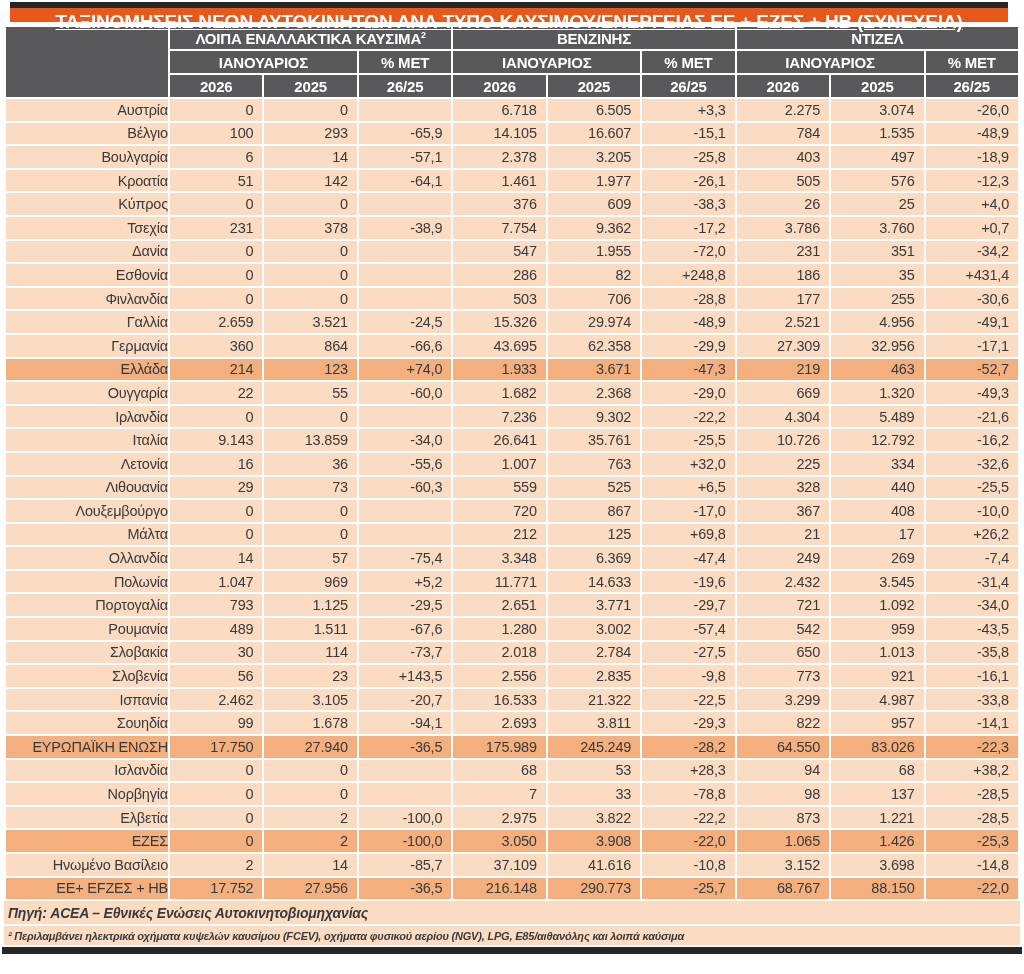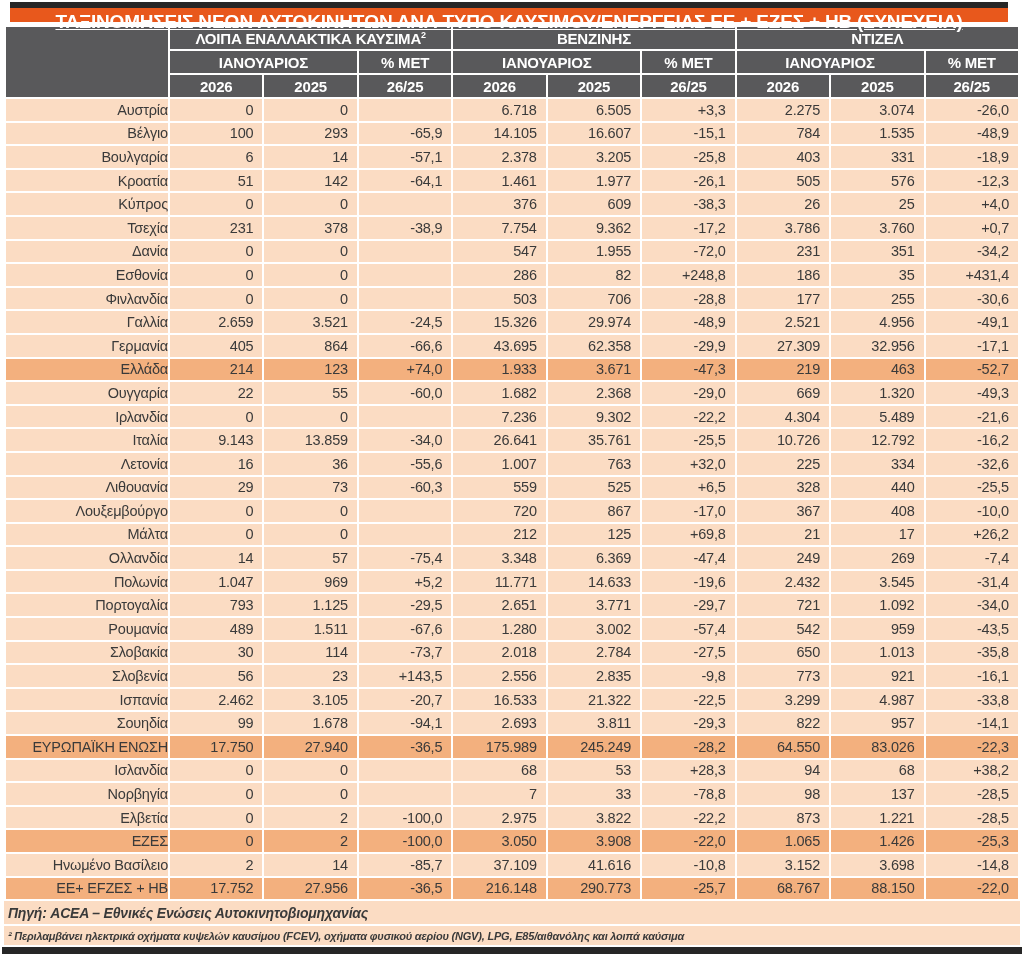--- a/index.html
+++ b/index.html
@@ -156,21 +156,21 @@
         </tr>
         <tr>
           <td class="country">Βουλγαρία</td>
           <td class="num">6</td>
           <td class="num">14</td>
           <td class="num">-57,1</td>
           <td class="num">2.378</td>
           <td class="num">3.205</td>
           <td class="num">-25,8</td>
           <td class="num">403</td>
-          <td class="num">331</td>
+          <td class="num">497</td>
           <td class="num">-18,9</td>
         </tr>
         <tr>
           <td class="country">Κροατία</td>
           <td class="num">51</td>
           <td class="num">142</td>
           <td class="num">-64,1</td>
           <td class="num">1.461</td>
           <td class="num">1.977</td>
           <td class="num">-26,1</td>
@@ -245,21 +245,21 @@
           <td class="num">-24,5</td>
           <td class="num">15.326</td>
           <td class="num">29.974</td>
           <td class="num">-48,9</td>
           <td class="num">2.521</td>
           <td class="num">4.956</td>
           <td class="num">-49,1</td>
         </tr>
         <tr>
           <td class="country">Γερμανία</td>
-          <td class="num">405</td>
+          <td class="num">360</td>
           <td class="num">864</td>
           <td class="num">-66,6</td>
           <td class="num">43.695</td>
           <td class="num">62.358</td>
           <td class="num">-29,9</td>
           <td class="num">27.309</td>
           <td class="num">32.956</td>
           <td class="num">-17,1</td>
         </tr>
         <tr class="hl">

